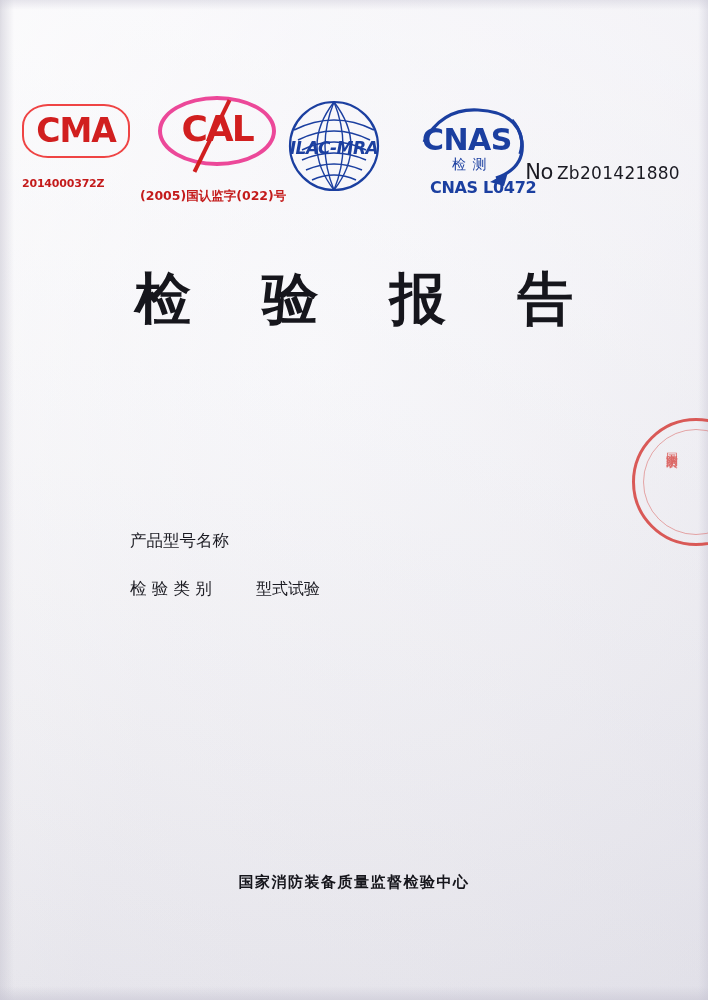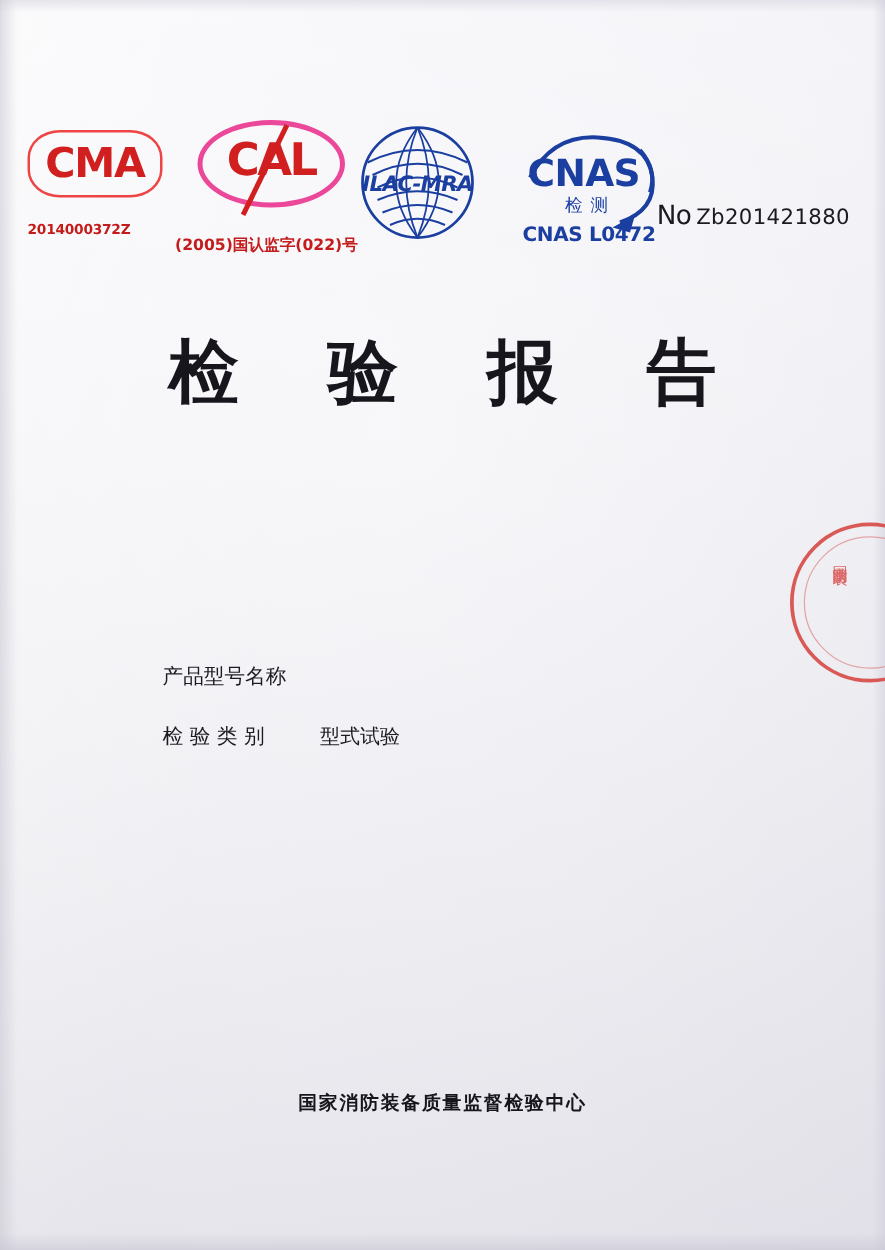--- a/index.html
+++ b/index.html
@@ -169,21 +169,21 @@
     position: absolute;
     left: 36px;
     top: 54px;
     color: #1b3fa0;
     font-family: "DejaVu Sans", sans-serif;
     font-size: 14px;
     letter-spacing: 1px;
   }
   .cnas-code {
     position: absolute;
-    left: 2px;
+    left: 14px;
     top: 76px;
     color: #1b3fa0;
     font-family: "DejaVu Sans", sans-serif;
     font-weight: bold;
     font-size: 16px;
     letter-spacing: -0.3px;
     white-space: nowrap;
   }
 
   

